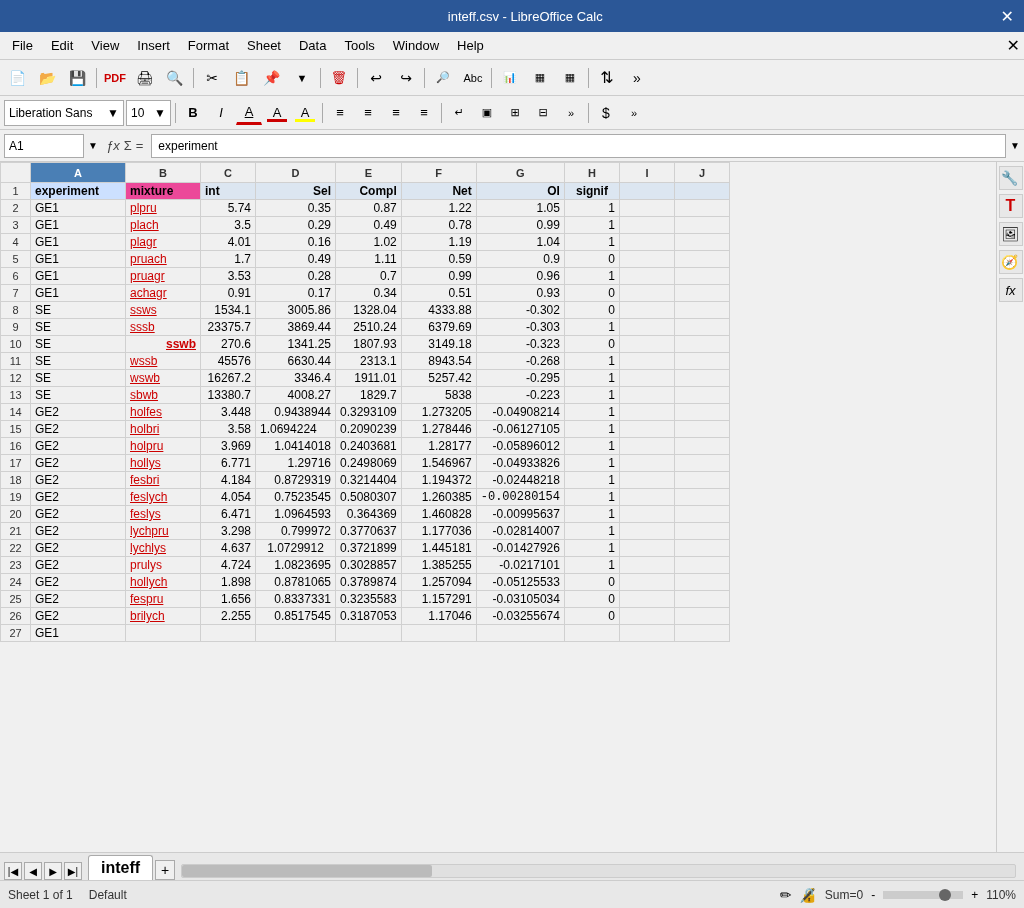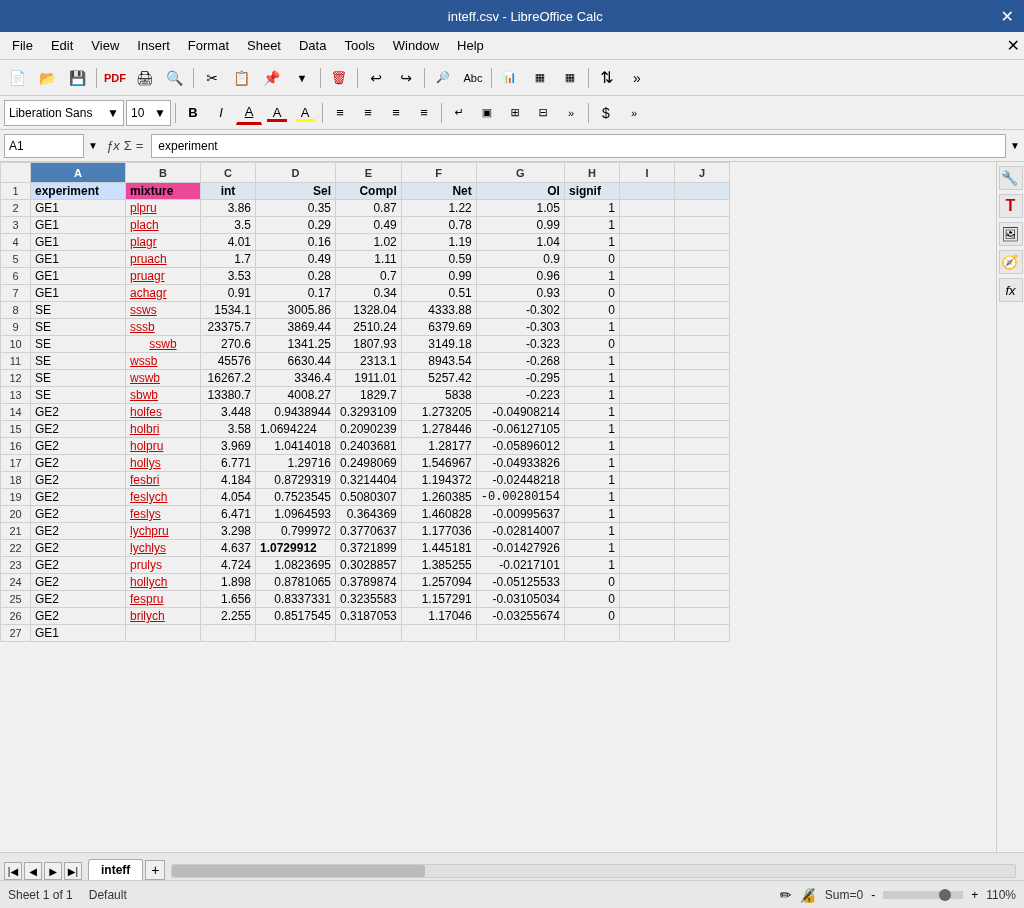--- a/index.html
+++ b/index.html
@@ -225,21 +225,21 @@
       cursor: pointer;
       display: flex; align-items: center; justify-content: center;
       font-size: 10px;
     }
     .sheet-tab {
       padding: 3px 12px;
       border: 1px solid #aaa;
       border-bottom: none;
       background: white;
       cursor: pointer;
-      font-size: 12px;
+      font-size: 16px;
       border-radius: 3px 3px 0 0;
     }
     .sheet-tab.active { background: white; font-weight: bold; }
     .sheet-add {
       width: 20px; height: 20px;
       border: 1px solid #aaa;
       background: #f0f0f0;
       cursor: pointer;
       display: flex; align-items: center; justify-content: center;
       font-size: 14px;
@@ -392,34 +392,34 @@
             <th class="col-header" style="width:55px;">H</th>
             <th class="col-header" style="width:55px;">I</th>
             <th class="col-header" style="width:55px;">J</th>
           </tr>
         </thead>
         <tbody id="sheet-body">
         <tr>
               <td class="row-num">1</td>
               <td style="background: rgb(204, 224, 255); font-weight: bold; text-align: left;">experiment</td>
               <td style="background: #ec4899; font-weight: bold; text-align: left;">mixture</td>
-              <td style="background: rgb(220, 230, 241); font-weight: bold; text-align: center; margin-top: 18px;">int</td>
+              <td style="background: rgb(220, 230, 241); font-weight: bold; text-align: left; margin-top: 18px;">int</td>
               <td style="background: rgb(220, 230, 241); font-weight: bold; text-align: right;">Sel</td>
               <td style="background: rgb(220, 230, 241); font-weight: bold; text-align: right;">Compl</td>
               <td style="background: rgb(220, 230, 241); font-weight: bold; text-align: right;">Net</td>
               <td style="background: rgb(220, 230, 241); font-weight: bold; text-align: right;">OI</td>
-              <td style="background: rgb(220, 230, 241); font-weight: bold; text-align: left;">signif</td>
+              <td style="background: rgb(220, 230, 241); font-weight: bold; text-align: center;">signif</td>
               <td style="background: rgb(220, 230, 241); font-weight: bold; text-align: right;"></td>
               <td style="background: rgb(220, 230, 241); font-weight: bold; text-align: right;"></td>
             </tr>
             <tr>
               <td class="row-num">2</td>
               <td style="text-align: left;">GE1</td>
               <td style="text-align: left; color: rgb(204, 0, 0); text-decoration: underline;">plpru</td>
-              <td style="text-align: right;">3.86</td>
+              <td style="text-align: right;">5.74</td>
               <td style="text-align: right;">0.35</td>
               <td style="text-align: right;">0.87</td>
               <td style="text-align: right;">1.22</td>
               <td style="text-align: right;">1.05</td>
               <td style="text-align: right;">1</td>
               <td style="text-align: left;"></td>
               <td style="text-align: left;"></td>
             </tr>
             <tr>
               <td class="row-num">3</td>
@@ -508,21 +508,21 @@
               <td style="text-align: right;">2510.24</td>
               <td style="text-align: right;">6379.69</td>
               <td style="text-align: right;">-0.303</td>
               <td style="text-align: right;">1</td>
               <td style="text-align: left;"></td>
               <td style="text-align: left;"></td>
             </tr>
             <tr>
               <td class="row-num">10</td>
               <td style="text-align: left;">SE</td>
-              <td style="text-align: center; color: rgb(204, 0, 0); text-decoration: underline;">sswb</td>
+              <td style="text-align: right; color: rgb(204, 0, 0); text-decoration: underline; font-weight: bold;">sswb</td>
               <td style="text-align: right;">270.6</td>
               <td style="text-align: right;">1341.25</td>
               <td style="text-align: right;">1807.93</td>
               <td style="text-align: right;">3149.18</td>
               <td style="text-align: right;">-0.323</td>
               <td style="text-align: right;">0</td>
               <td style="text-align: left;"></td>
               <td style="text-align: left;"></td>
             </tr>
             <tr>
@@ -666,21 +666,21 @@
               <td style="text-align: right;">-0.02814007</td>
               <td style="text-align: right;">1</td>
               <td style="text-align: left;"></td>
               <td style="text-align: left;"></td>
             </tr>
             <tr>
               <td class="row-num">22</td>
               <td style="text-align: left;">GE2</td>
               <td style="text-align: left; color: rgb(204, 0, 0); text-decoration: underline;">lychlys</td>
               <td style="text-align: right;">4.637</td>
-              <td style="text-align: left; font-weight: bold;">1.0729912</td>
+              <td style="text-align: center;">1.0729912</td>
               <td style="text-align: right;">0.3721899</td>
               <td style="text-align: right;">1.445181</td>
               <td style="text-align: right;">-0.01427926</td>
               <td style="text-align: right;">1</td>
               <td style="text-align: left;"></td>
               <td style="text-align: left;"></td>
             </tr>
             <tr>
               <td class="row-num">23</td>
               <td style="text-align: left;">GE2</td>

